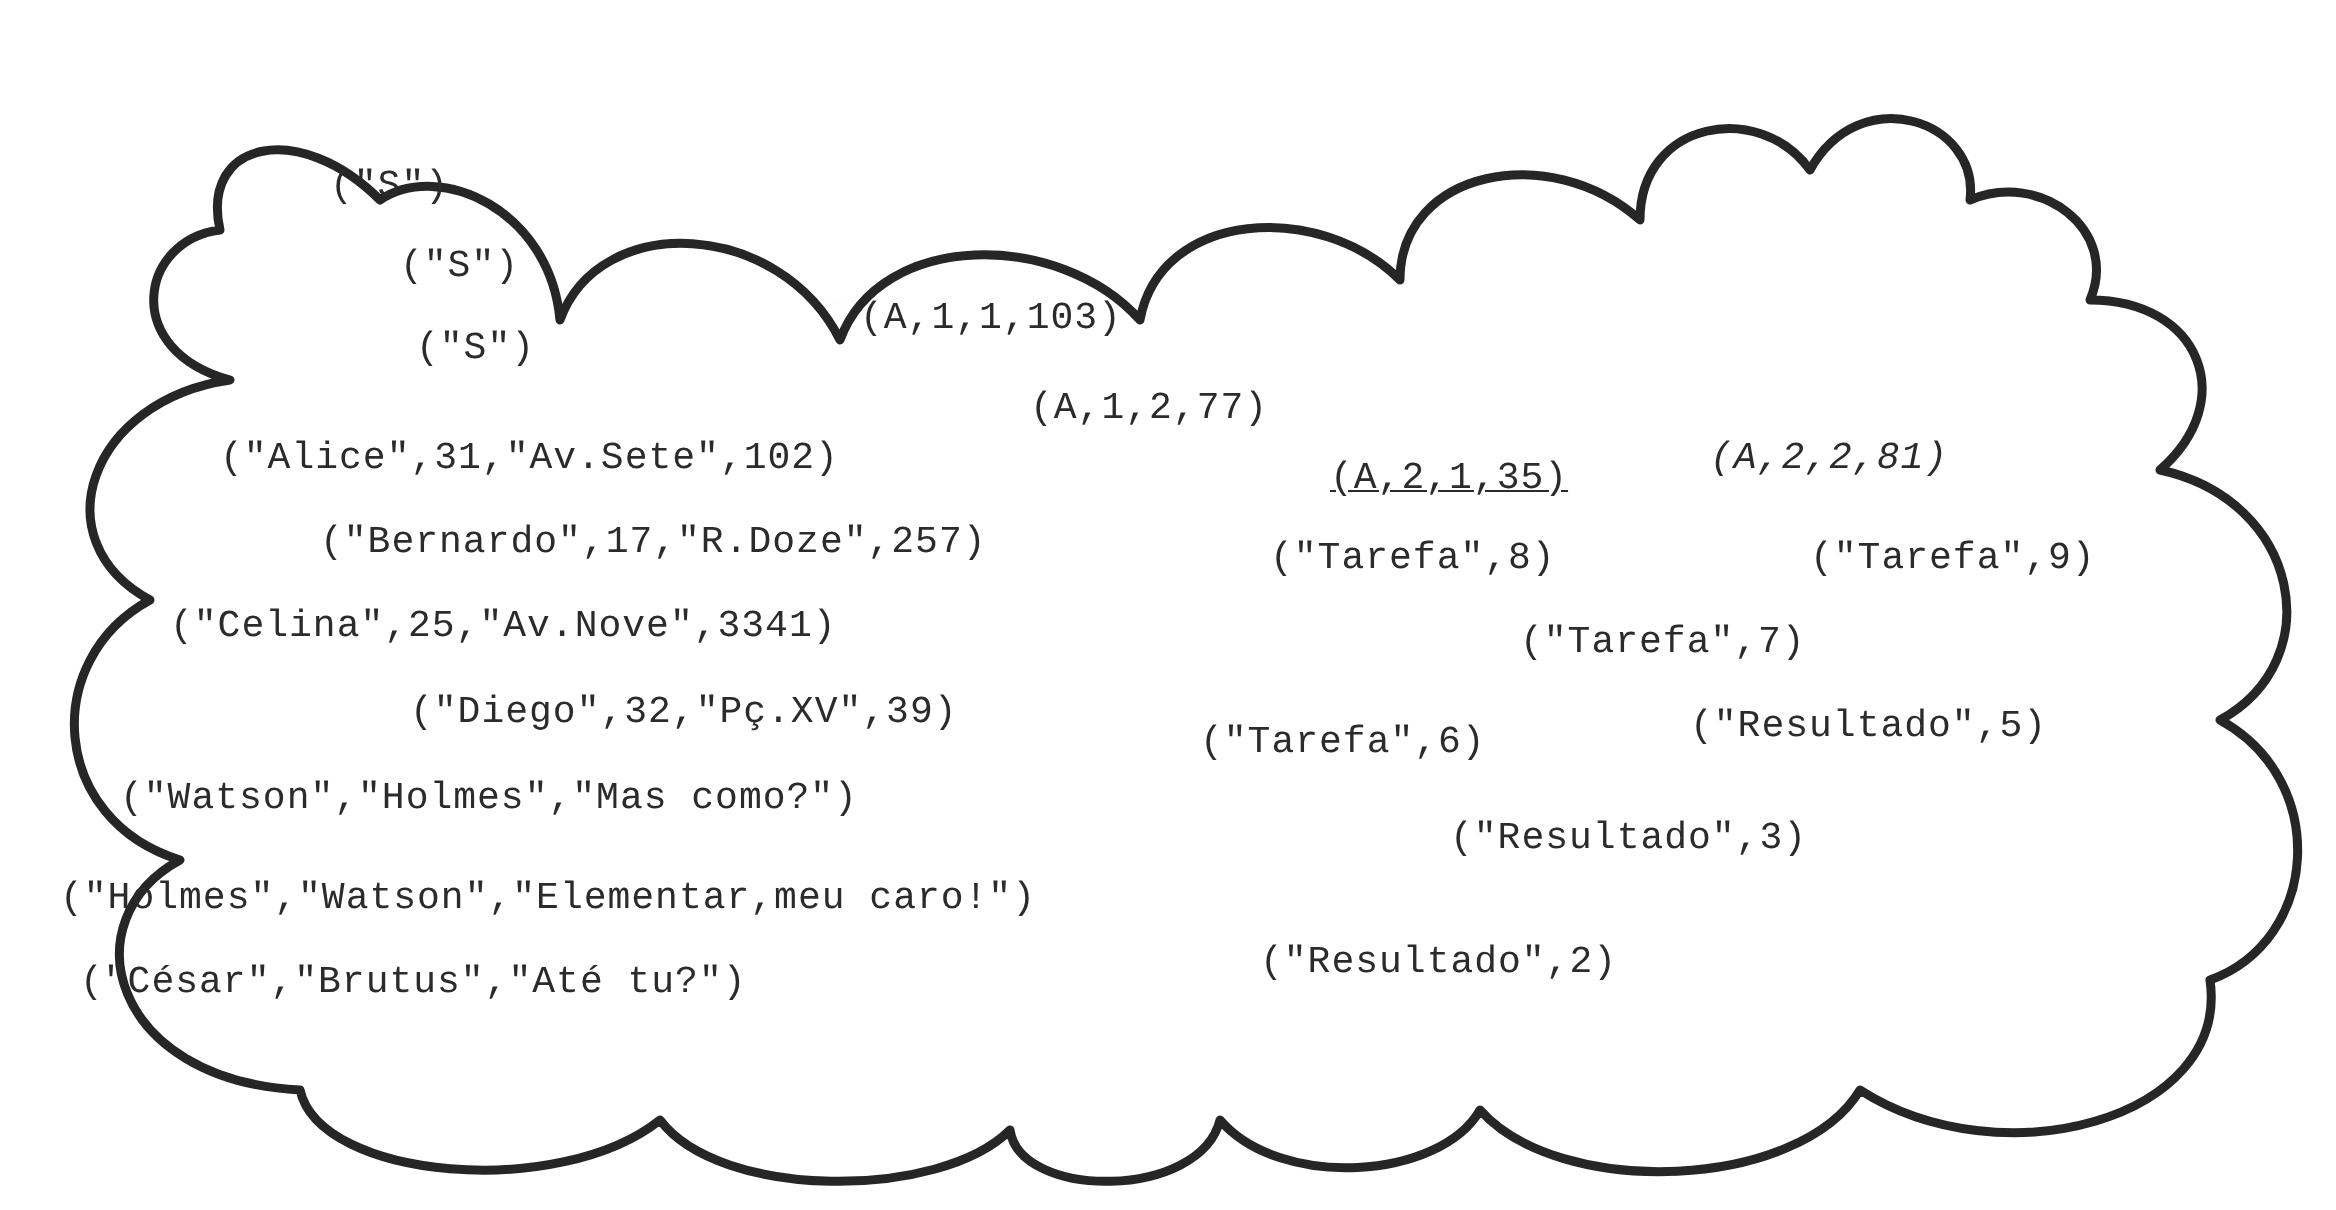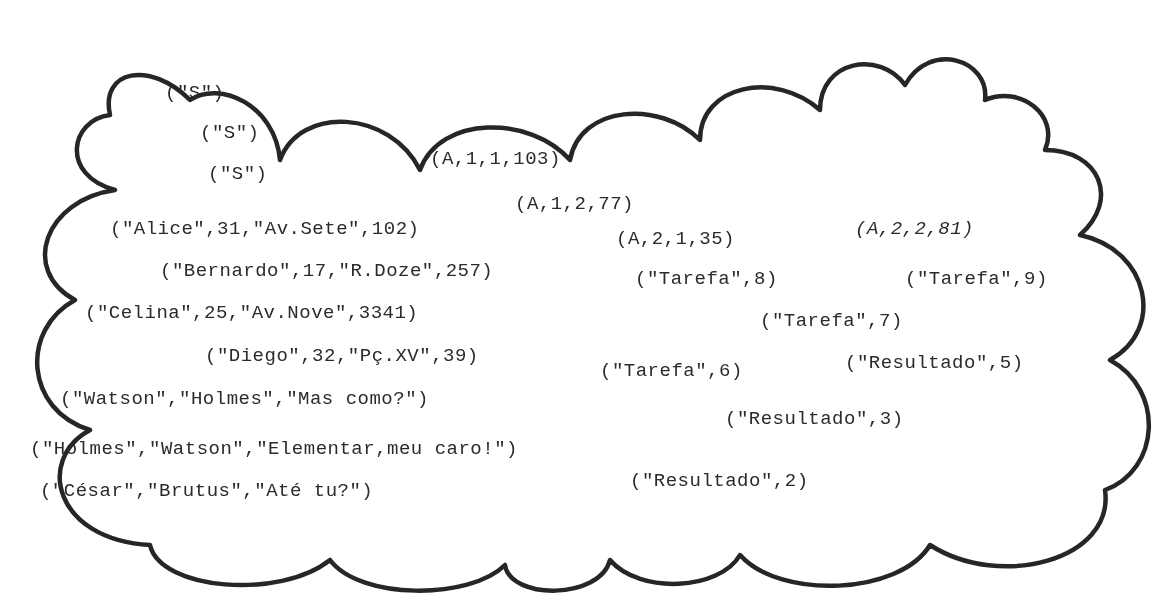--- a/index.html
+++ b/index.html
@@ -84,21 +84,21 @@
   </svg>
 
   <div class="labels">
 
     <span class="t" style="left:165px; top:82px;">("S")</span>
     <span class="t" style="left:200px; top:122px;">("S")</span>
     <span class="t" style="left:208px; top:163px;">("S")</span>
 
     <span class="t" style="left:430px; top:148px;">(A,1,1,103)</span>
     <span class="t" style="left:515px; top:178px;margin-top:15px;">(A,1,2,77)</span>
-    <span class="t" style="left:616px; top:228px;">(A,2,1,35)</span>
+    <span class="t" style="left:665px; top:228px;text-decoration:underline;">(A,2,1,35)</span>
     <span class="t" style="left:855px; top:218px;font-style:italic;">(A,2,2,81)</span>
 
     <span class="t" style="left:110px; top:218px;">("Alice",31,"Av.Sete",102)</span>
     <span class="t" style="left:160px; top:260px;">("Bernardo",17,"R.Doze",257)</span>
     <span class="t" style="left:85px;  top:302px;">("Celina",25,"Av.Nove",3341)</span>
     <span class="t" style="left:205px; top:345px;">("Diego",32,"Pç.XV",39)</span>
 
     <span class="t" style="left:60px;  top:388px;">("Watson","Holmes","Mas como?")</span>
     <span class="t" style="left:30px;  top:438px;">("Holmes","Watson","Elementar,meu caro!")</span>
     <span class="t" style="left:40px;  top:480px;">("César","Brutus","Até tu?")</span>

